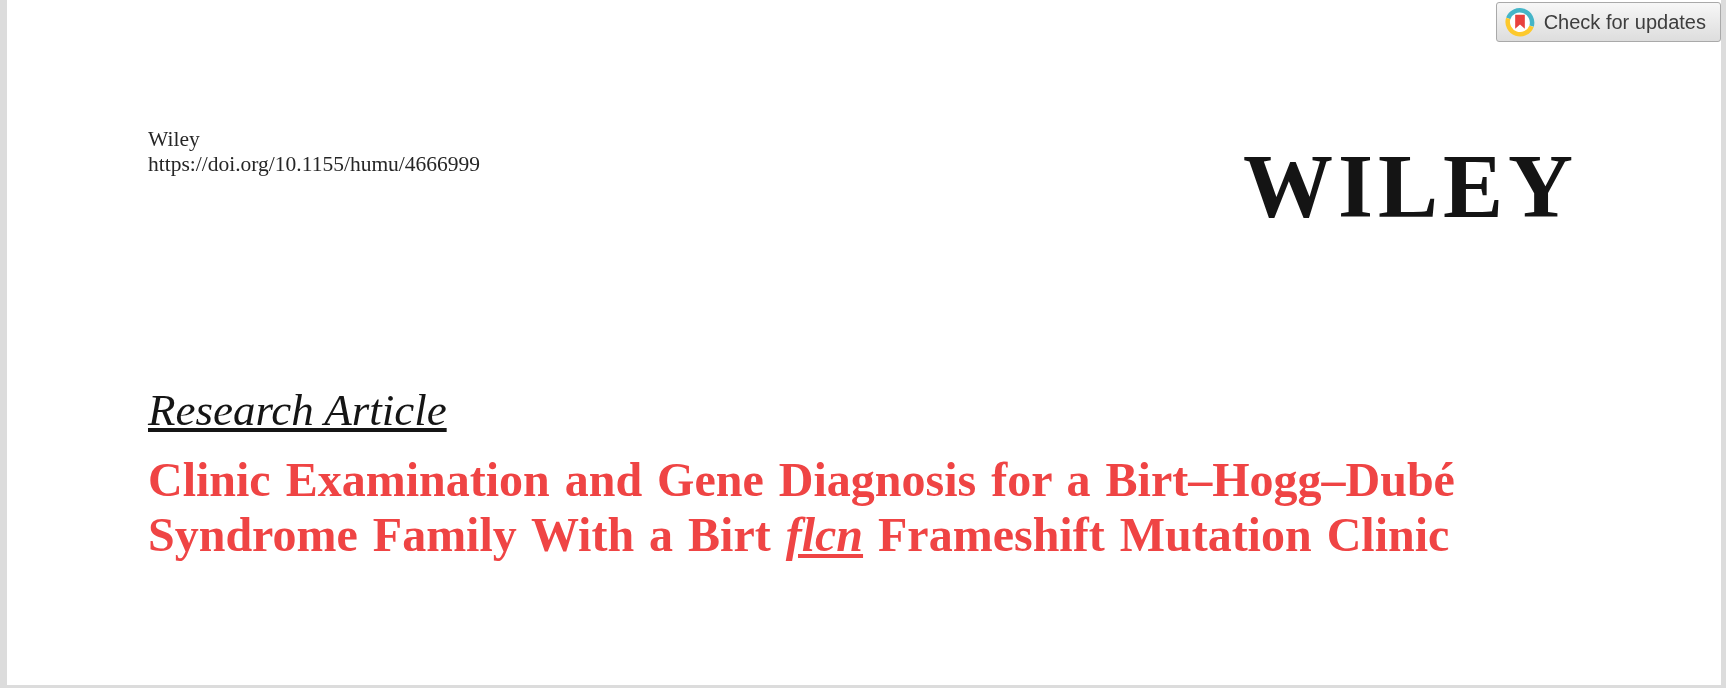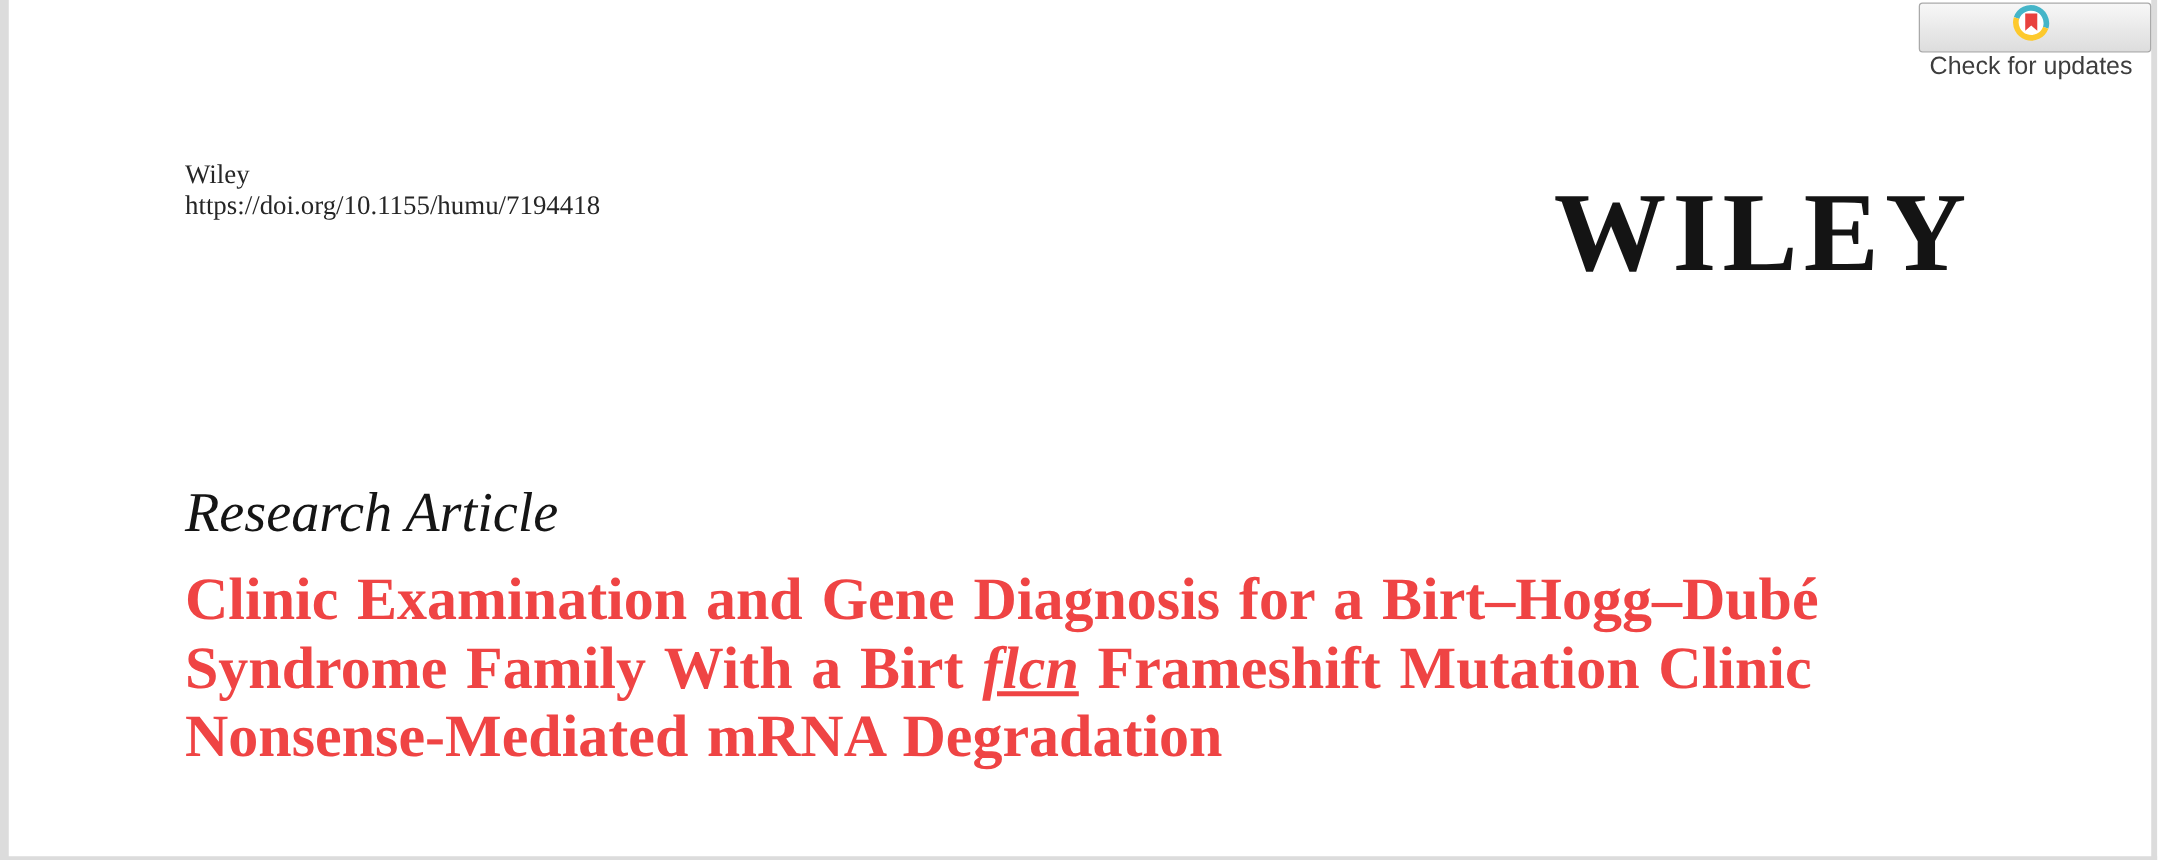--- a/index.html
+++ b/index.html
@@ -30,21 +30,20 @@
     height: 40px;
     display: flex;
     align-items: center;
     gap: 9px;
     padding: 0 14px 0 8px;
     background: linear-gradient(#f7f7f7, #dddddd);
     border: 1px solid #a9a9a9;
     border-radius: 3px;
     box-sizing: border-box;
     cursor: pointer;
-    flex-direction: column;
   }
   .check-btn-label {
     font-family: "Liberation Sans", sans-serif;
     font-size: 20px;
     color: #3d3d3d;
     white-space: nowrap;
   }
 
   .citation {
     position: absolute;
@@ -70,20 +69,21 @@
   }
 
   .article-type {
     position: absolute;
     left: 148px;
     top: 386px;
     font-style: italic;
     font-size: 45px;
     line-height: 1.1;
     color: #151515;
+    text-decoration: underline;
   }
 
   .article-title {
     position: absolute;
     left: 148px;
     top: 452px;
     width: 1450px;
     font-weight: 700;
     font-size: 48px;
     line-height: 55px;
@@ -109,26 +109,25 @@
         <path d="M 3 10.6 A 11.5 11.5 0 0 1 24.8 17.9" fill="none" stroke-width="4.2" stroke="#45b5c8"></path>
         <path d="M 24.8 17.9 A 11.5 11.5 0 0 1 3 10.6" fill="none" stroke-width="4.2" stroke="#fdc92d"></path>
         <path d="M 9.5 7.2 h 9 v 13 l -4.5 -3.9 l -4.5 3.9 z" fill="#e8413e"></path>
       </svg>
     </span>
     <span class="check-btn-label">Check for updates</span>
   </div>
 
   <div class="citation">
     <div>Wiley</div>
-    <div class="doi">https://doi.org/10.1155/humu/7194418</div>
+    <div class="doi">https://doi.org/10.1155/humu/4666999</div>
   </div>
 
   <div class="wiley-logo">WILEY</div>
 
   <div class="article-type">Research Article</div>
 
   <h1 class="article-title" style="margin:0;">
       <div class="title-line"><span>Clinic Examination and Gene Diagnosis for a Birt–Hogg–Dubé</span></div>
       <div class="title-line"><span>Syndrome Family With a Birt </span><span class="italic">flcn</span><span> Frameshift Mutation Clinic</span></div>
-      <div class="title-line"><span>Nonsense-Mediated mRNA Degradation</span></div>
     </h1>
 
 </div>
 
 </body></html>

